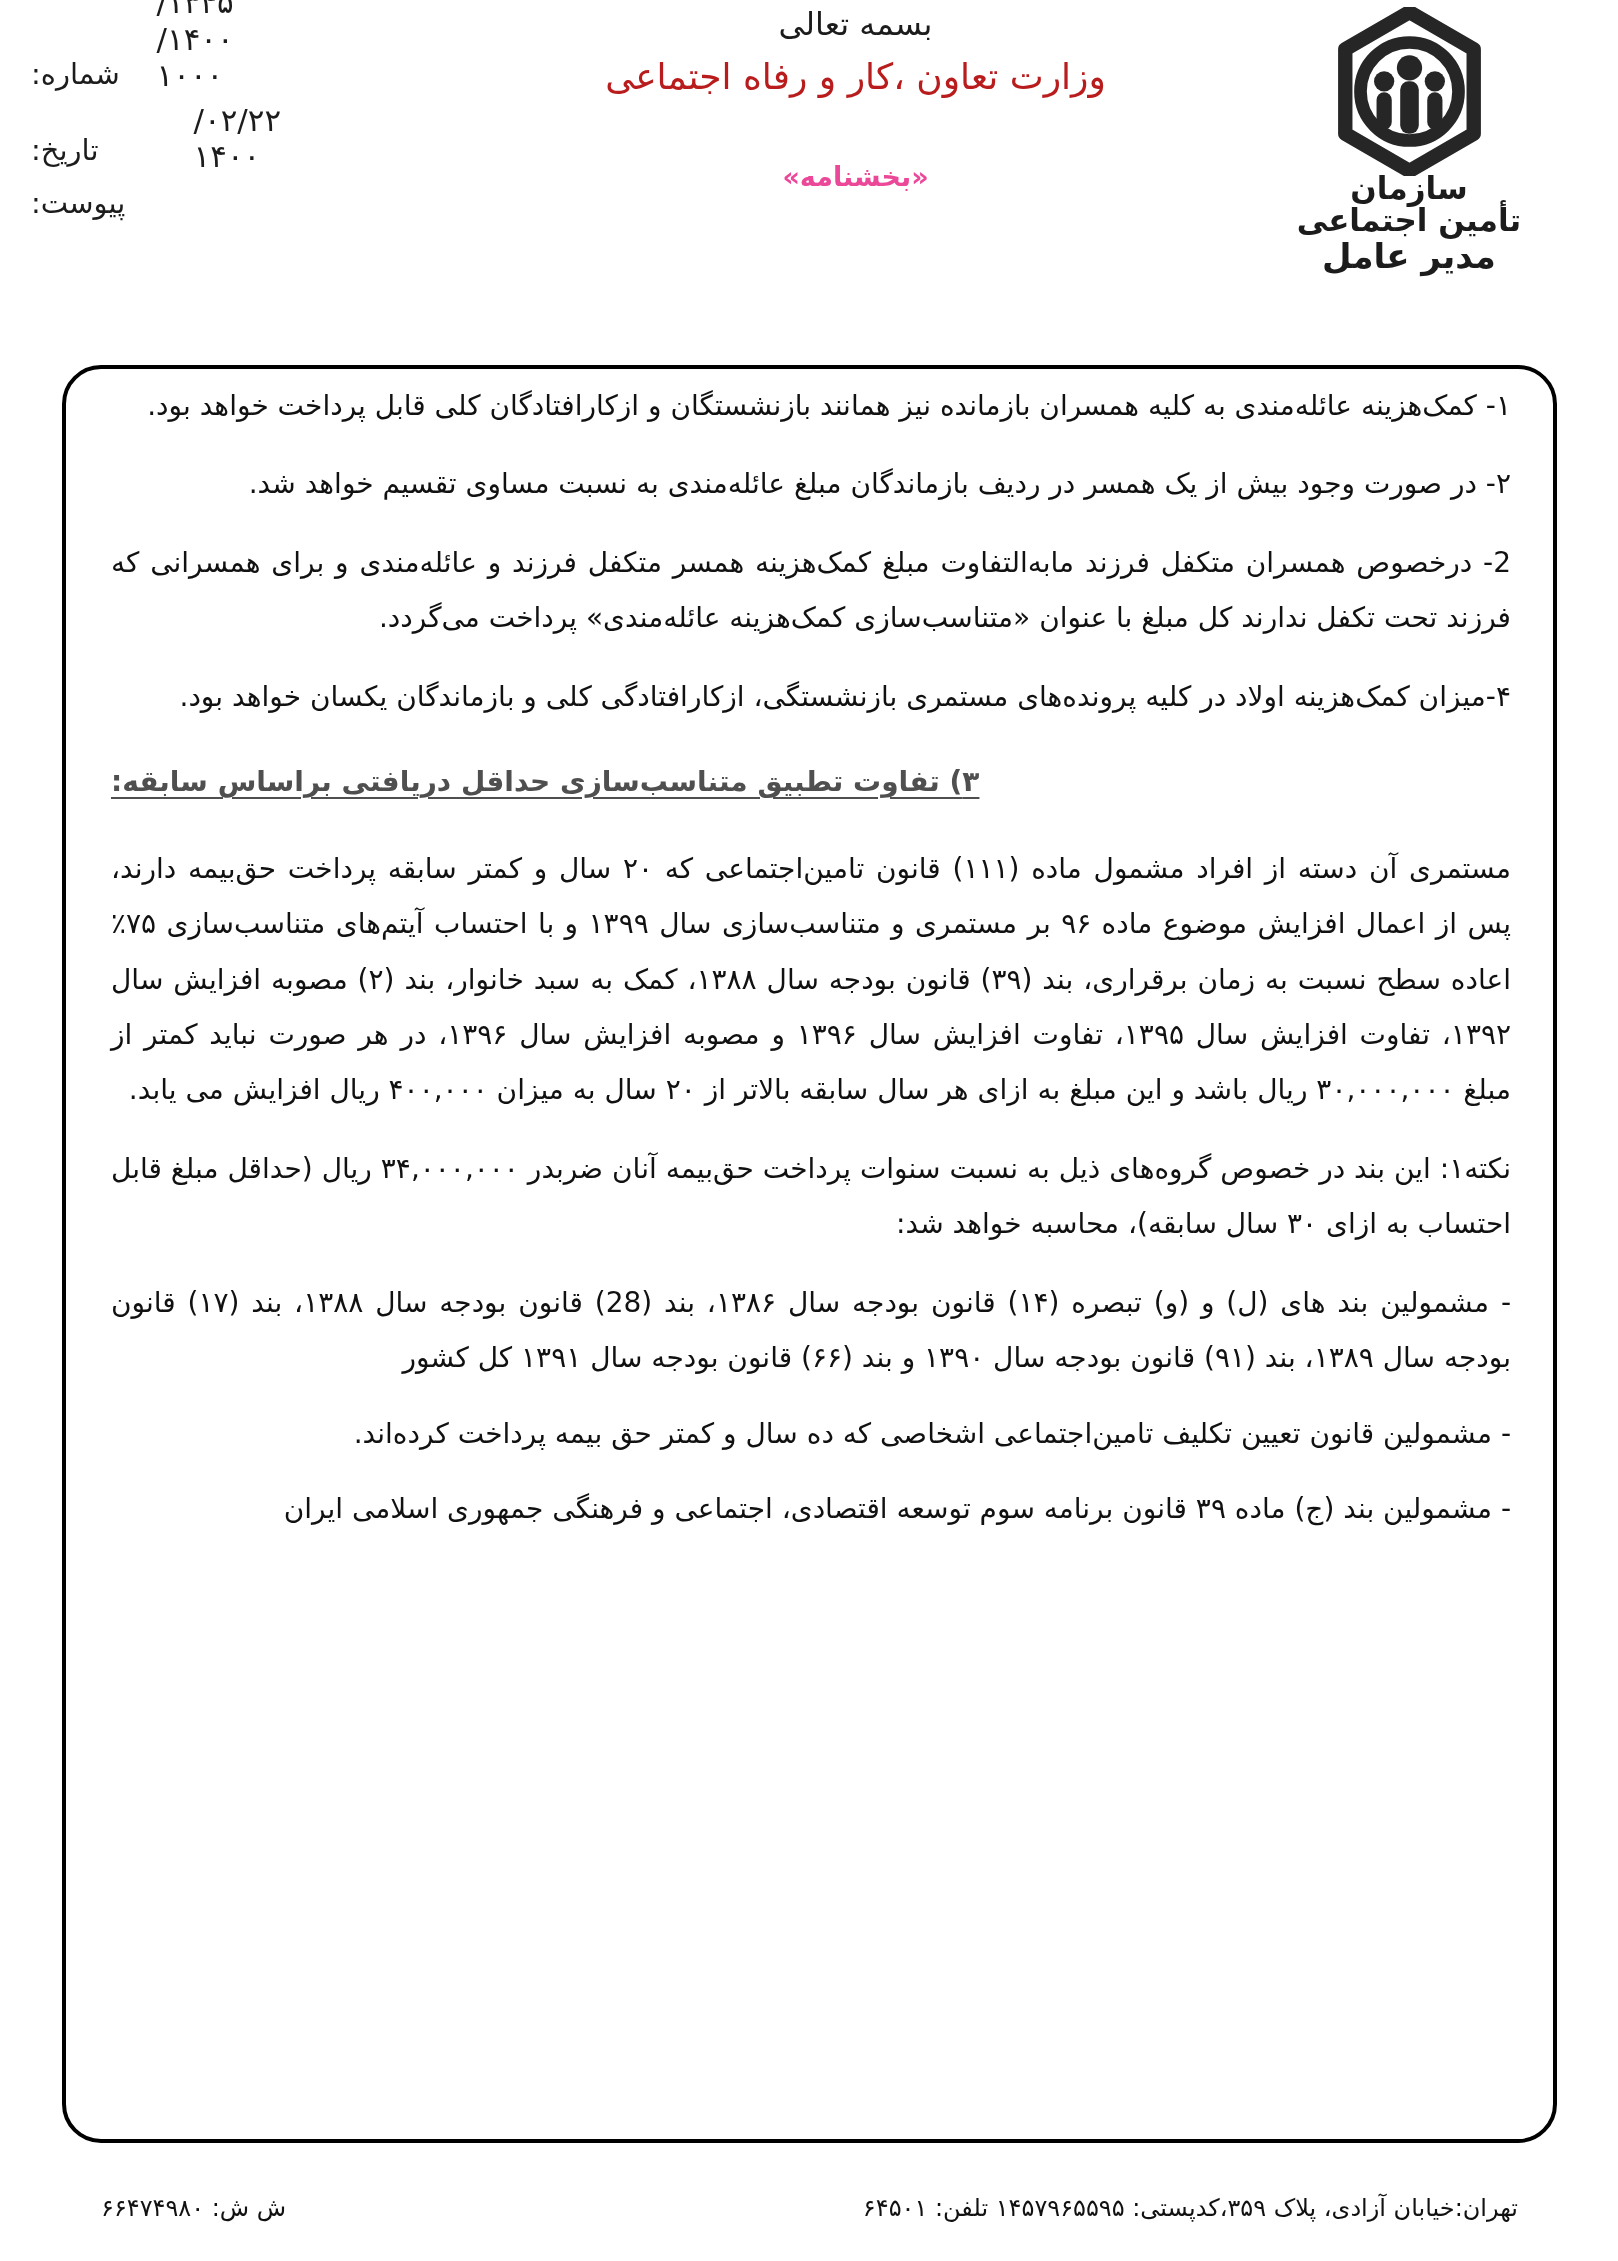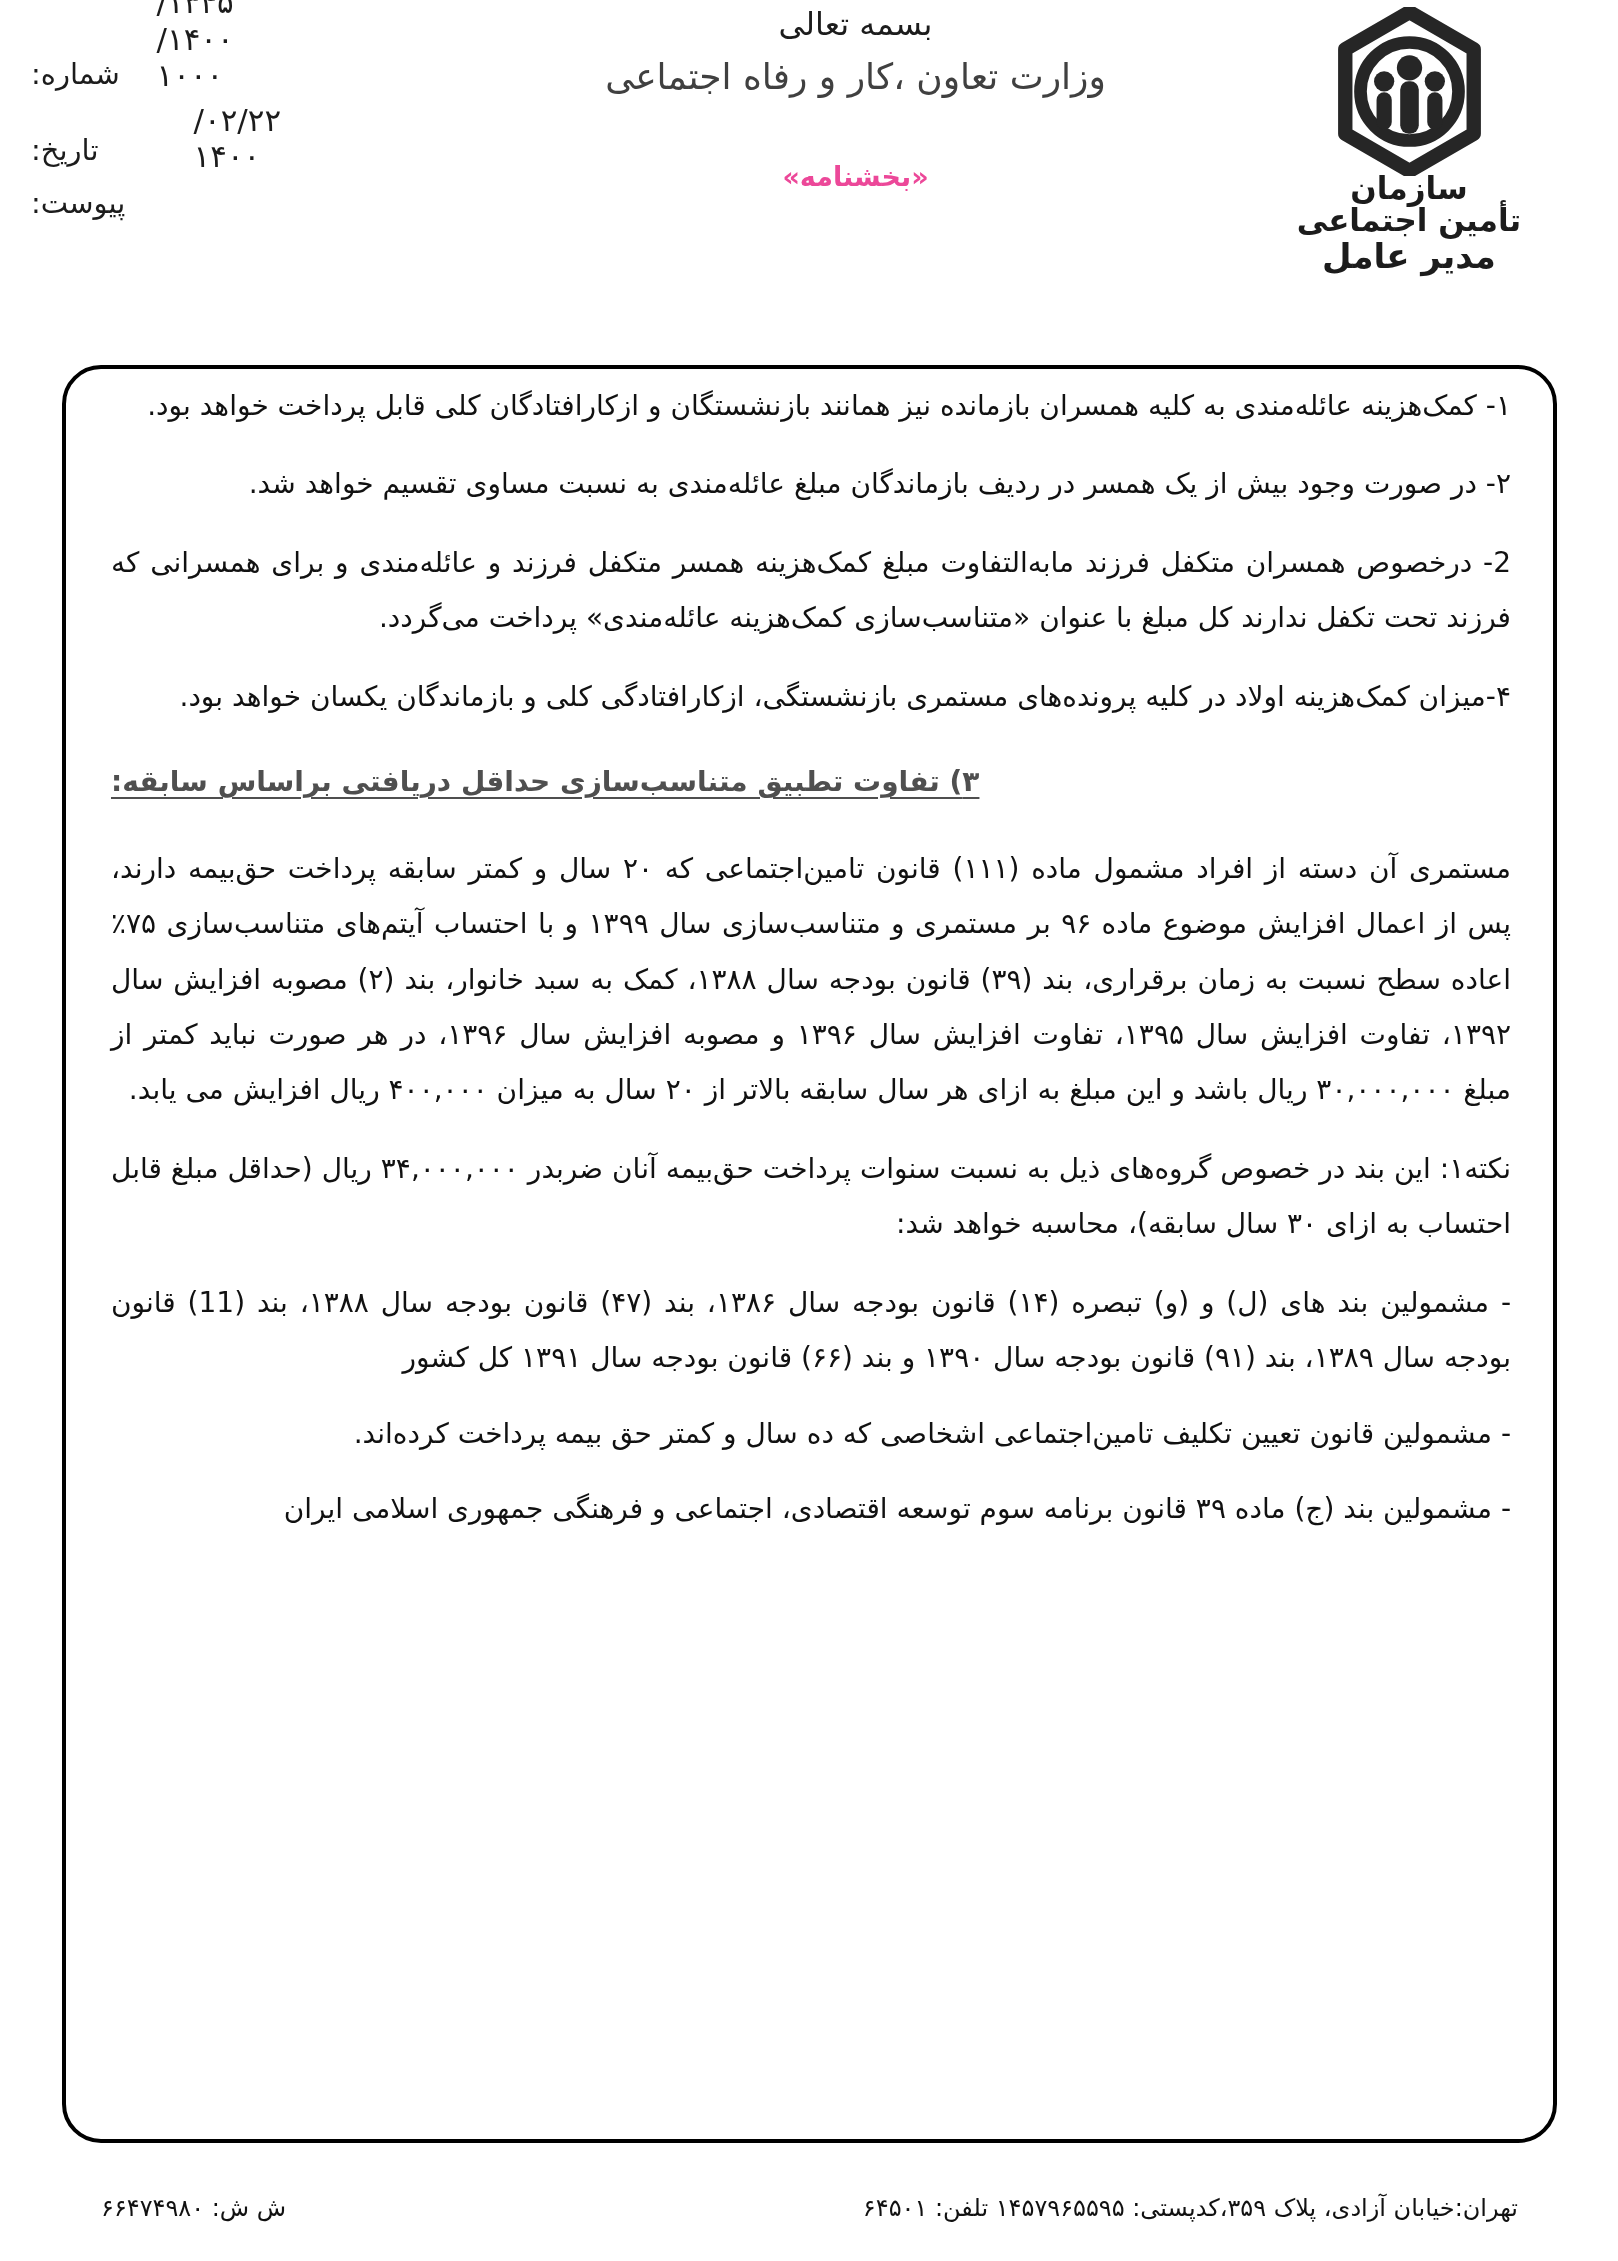--- a/index.html
+++ b/index.html
@@ -67,21 +67,21 @@
   }
   .basmala {
     font-size: 32px;
     line-height: 1.2;
     color: #1c1c1c;
   }
   .ministry {
     font-size: 36px;
     line-height: 1.35;
     margin-top: 9.5px;
-    color: #404040;
+    color: #b91c1c;
     white-space: nowrap;
   }
   .doc-kind {
     font-size: 27px;
     font-weight: 700;
     margin-top: 59px;
     color: #ec4899;
   }
 
   
@@ -238,21 +238,21 @@
   <p>۱- کمک‌هزینه عائله‌مندی به کلیه همسران بازمانده نیز همانند بازنشستگان و ازکارافتادگان کلی قابل پرداخت خواهد بود.</p>
   <p>۲- در صورت وجود بیش از یک همسر در ردیف بازماندگان مبلغ عائله‌مندی به نسبت مساوی تقسیم خواهد شد.</p>
   <p>2- درخصوص همسران متکفل فرزند مابه‌التفاوت مبلغ کمک‌هزینه همسر متکفل فرزند و عائله‌مندی و برای همسرانی که فرزند تحت تکفل ندارند کل مبلغ با عنوان «متناسب‌سازی کمک‌هزینه عائله‌مندی» پرداخت می‌گردد.</p>
   <p>۴-میزان کمک‌هزینه اولاد در کلیه پرونده‌های مستمری بازنشستگی، ازکارافتادگی کلی و بازماندگان یکسان خواهد بود.</p>
 
   <div class="section-heading">۳) تفاوت تطبیق متناسب‌سازی حداقل دریافتی براساس سابقه:</div>
 
   <p>مستمری آن دسته از افراد مشمول ماده (۱۱۱) قانون تامین‌اجتماعی که ۲۰ سال و کمتر سابقه پرداخت حق‌بیمه دارند، پس از اعمال افزایش موضوع ماده ۹۶ بر مستمری و متناسب‌سازی سال ۱۳۹۹ و با احتساب آیتم‌های متناسب‌سازی ۷۵٪ اعاده سطح نسبت به زمان برقراری، بند (۳۹) قانون بودجه سال ۱۳۸۸، کمک به سبد خانوار، بند (۲) مصوبه افزایش سال ۱۳۹۲، تفاوت افزایش سال ۱۳۹۵، تفاوت افزایش سال ۱۳۹۶ و مصوبه افزایش سال ۱۳۹۶، در هر صورت نباید کمتر از مبلغ ۳۰,۰۰۰,۰۰۰ ریال باشد و این مبلغ به ازای هر سال سابقه بالاتر از ۲۰ سال به میزان ۴۰۰,۰۰۰ ریال افزایش می یابد.</p>
   <p>نکته۱: این بند در خصوص گروه‌های ذیل به نسبت سنوات پرداخت حق‌بیمه آنان ضربدر ۳۴,۰۰۰,۰۰۰ ریال (حداقل مبلغ قابل احتساب به ازای ۳۰ سال سابقه)، محاسبه خواهد شد:</p>
 
-  <p class="tight">- مشمولین بند های (ل) و (و) تبصره (۱۴) قانون بودجه سال ۱۳۸۶، بند (۴۷) قانون بودجه سال ۱۳۸۸، بند (11) قانون بودجه سال ۱۳۸۹، بند (۹۱) قانون بودجه سال ۱۳۹۰ و بند (۶۶) قانون بودجه سال ۱۳۹۱ کل کشور</p>
+  <p class="tight">- مشمولین بند های (ل) و (و) تبصره (۱۴) قانون بودجه سال ۱۳۸۶، بند (28) قانون بودجه سال ۱۳۸۸، بند (۱۷) قانون بودجه سال ۱۳۸۹، بند (۹۱) قانون بودجه سال ۱۳۹۰ و بند (۶۶) قانون بودجه سال ۱۳۹۱ کل کشور</p>
   <p class="tight">- مشمولین قانون تعیین تکلیف تامین‌اجتماعی اشخاصی که ده سال و کمتر حق بیمه پرداخت کرده‌اند.</p>
   <p class="tight">- مشمولین بند (ج) ماده ۳۹ قانون برنامه سوم توسعه اقتصادی، اجتماعی و فرهنگی جمهوری اسلامی ایران</p>
 </div>
 
 <div class="footer">
   <div class="footer-addr">تهران:خیابان آزادی، پلاک ۳۵۹،کدپستی: ۱۴۵۷۹۶۵۵۹۵ تلفن: ۶۴۵۰۱</div>
   <div class="footer-sn">ش ش: ۶۶۴۷۴۹۸۰</div>
 </div>
 
 

